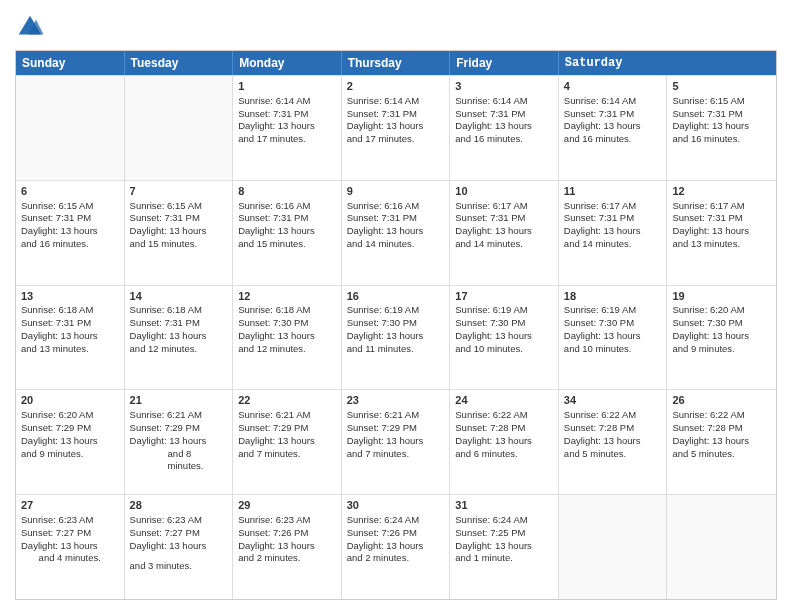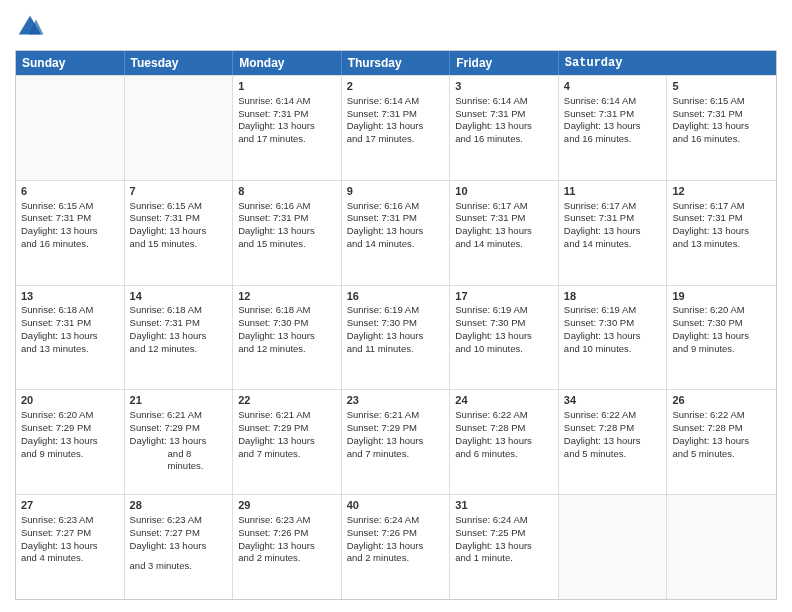--- a/index.html
+++ b/index.html
@@ -329,38 +329,38 @@
             <span style="display: block;">Daylight: 13 hours</span>
             <span style="display: block;">and 5 minutes.</span>
           </div>
         </div>
         <div class="cal-row">
           <div class="cal-cell">
             <span class="day-num">27</span>
             <span style="display: block;">Sunrise: 6:23 AM</span>
             <span style="display: block;">Sunset: 7:27 PM</span>
             <span style="display: block;">Daylight: 13 hours</span>
-            <span style="display: block;">and 4 minutes.</span>
+            <span style="display: block; text-align: center;">and 4 minutes.</span>
           </div>
           <div class="cal-cell">
             <span class="day-num">28</span>
             <span style="display: block;">Sunrise: 6:23 AM</span>
             <span style="display: block;">Sunset: 7:27 PM</span>
             <span style="display: block;">Daylight: 13 hours</span>
             <span style="display: block; margin-top: 8px;">and 3 minutes.</span>
           </div>
           <div class="cal-cell">
             <span class="day-num">29</span>
             <span style="display: block;">Sunrise: 6:23 AM</span>
             <span style="display: block;">Sunset: 7:26 PM</span>
             <span style="display: block;">Daylight: 13 hours</span>
             <span style="display: block;">and 2 minutes.</span>
           </div>
           <div class="cal-cell">
-            <span class="day-num">40</span>
+            <span class="day-num">30</span>
             <span style="display: block;">Sunrise: 6:24 AM</span>
             <span style="display: block;">Sunset: 7:26 PM</span>
             <span style="display: block;">Daylight: 13 hours</span>
             <span style="display: block;">and 2 minutes.</span>
           </div>
           <div class="cal-cell">
             <span class="day-num">31</span>
             <span style="display: block;">Sunrise: 6:24 AM</span>
             <span style="display: block;">Sunset: 7:25 PM</span>
             <span style="display: block;">Daylight: 13 hours</span>

